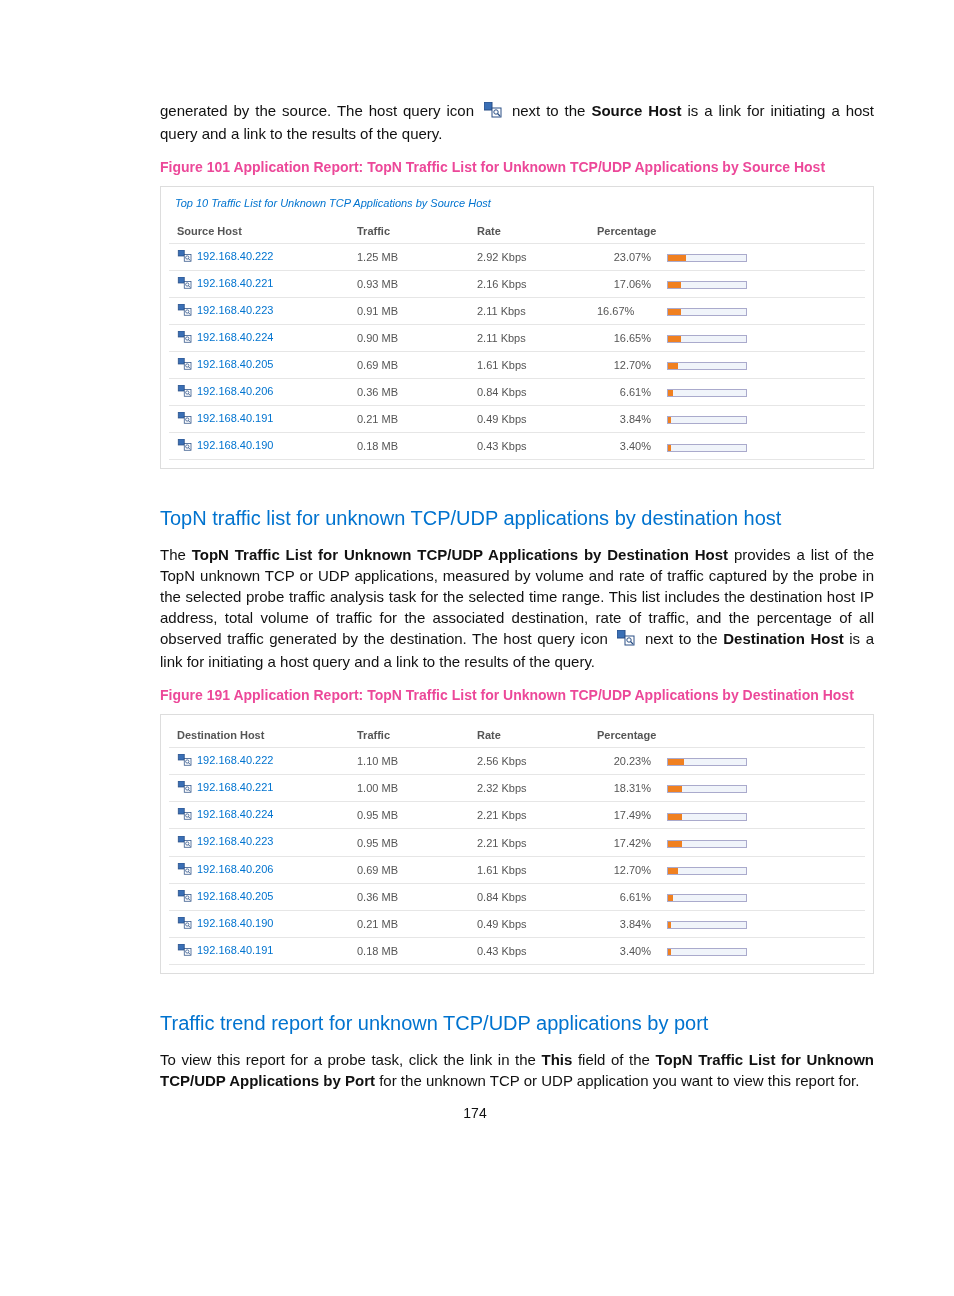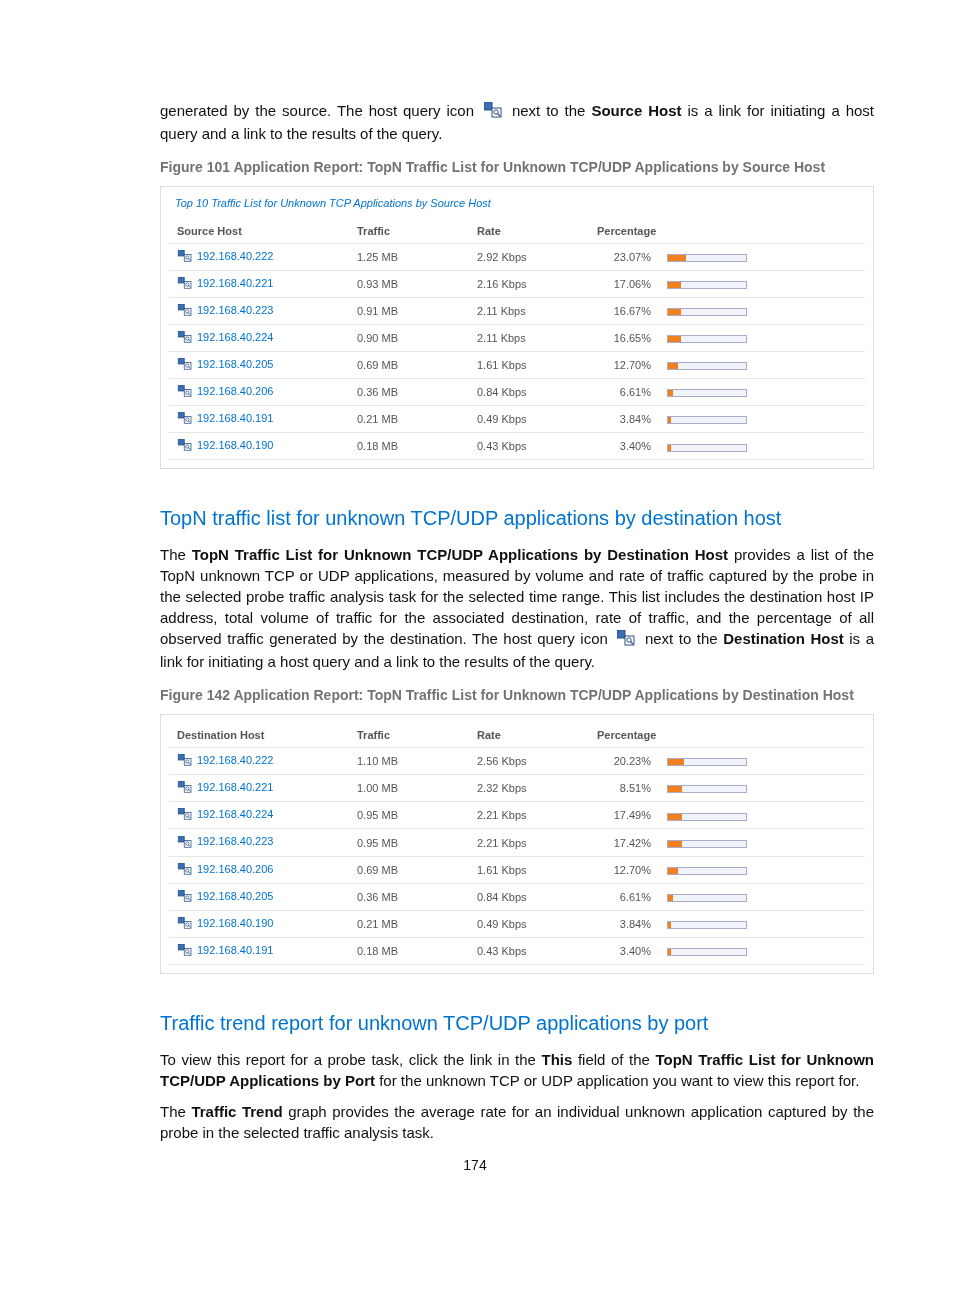--- a/index.html
+++ b/index.html
@@ -16,21 +16,21 @@
     margin: 0 auto;
     position: relative;
   }
   p { margin: 0 0 10px 0; line-height: 1.4; text-align: justify; }
   .intro-icon {
     display: inline-block;
     vertical-align: middle;
     margin: 0 4px;
   }
   .figure-caption {
-    color: #737373;
+    color: #ec4899;
     font-weight: bold;
     font-size: 14px;
     margin: 14px 0 10px 0;
     line-height: 1.3;
   }
   .section-heading {
     color: #0073cf;
     font-size: 20px;
     font-weight: normal;
     margin: 38px 0 14px 0;
@@ -158,21 +158,21 @@
           </tr>
           <tr>
             <td class="col-host"><span class="host-icon"><svg class="icon-hq" width="16" height="12" viewBox="0 0 18 16">
                   <rect x="0" y="0" width="8" height="8" fill="#3a6fb5" stroke="#2a4f85"></rect>
                   <rect x="8" y="6" width="9" height="9" fill="#fff" stroke="#2a4f85"></rect>
                   <circle cx="12" cy="10" r="2.2" fill="none" stroke="#2a4f85" stroke-width="1"></circle>
                   <line x1="13.5" y1="11.5" x2="16" y2="14" stroke="#2a4f85" stroke-width="1.2"></line>
                 </svg></span><span class="host-link">192.168.40.223</span></td>
             <td class="col-traffic">0.91 MB</td>
             <td class="col-rate">2.11 Kbps</td>
-            <td class="col-pct-num" style="text-align: right;">16.67%</td>
+            <td class="col-pct-num" style="">16.67%</td>
             <td class="col-pct-bar"><span class="bar-track"><span class="bar-fill" style="width: 16.67%;"></span></span></td>
           </tr>
           <tr>
             <td class="col-host"><span class="host-icon"><svg class="icon-hq" width="16" height="12" viewBox="0 0 18 16">
                   <rect x="0" y="0" width="8" height="8" fill="#3a6fb5" stroke="#2a4f85"></rect>
                   <rect x="8" y="6" width="9" height="9" fill="#fff" stroke="#2a4f85"></rect>
                   <circle cx="12" cy="10" r="2.2" fill="none" stroke="#2a4f85" stroke-width="1"></circle>
                   <line x1="13.5" y1="11.5" x2="16" y2="14" stroke="#2a4f85" stroke-width="1.2"></line>
                 </svg></span><span class="host-link">192.168.40.224</span></td>
             <td class="col-traffic">0.90 MB</td>
@@ -240,21 +240,21 @@
       <svg class="icon-hq" width="18" height="16" viewBox="0 0 18 16">
         <rect x="0" y="0" width="8" height="8" fill="#3a6fb5" stroke="#2a4f85"></rect>
         <rect x="8" y="6" width="9" height="9" fill="#fff" stroke="#2a4f85"></rect>
         <circle cx="12" cy="10" r="2.2" fill="none" stroke="#2a4f85" stroke-width="1"></circle>
         <line x1="13.5" y1="11.5" x2="16" y2="14" stroke="#2a4f85" stroke-width="1.2"></line>
       </svg>
     </span>
     <span> next to the </span><b>Destination Host</b><span> is a link for initiating a host query and a link to the results of the query.</span>
   </p>
 
-  <div class="figure-caption">Figure 142 Application Report: TopN Traffic List for Unknown TCP/UDP Applications by Destination Host</div>
+  <div class="figure-caption">Figure 191 Application Report: TopN Traffic List for Unknown TCP/UDP Applications by Destination Host</div>
 
   <div class="panel">
     <table class="data">
       <thead>
         <tr>
           <th class="col-host">Destination Host</th>
           <th class="col-traffic">Traffic</th>
           <th class="col-rate">Rate</th>
           <th class="col-pct-num" colspan="2" style="text-align:left;">Percentage</th>
         </tr>
@@ -274,21 +274,21 @@
           </tr>
           <tr>
             <td class="col-host"><span class="host-icon"><svg class="icon-hq" width="16" height="12" viewBox="0 0 18 16">
                   <rect x="0" y="0" width="8" height="8" fill="#3a6fb5" stroke="#2a4f85"></rect>
                   <rect x="8" y="6" width="9" height="9" fill="#fff" stroke="#2a4f85"></rect>
                   <circle cx="12" cy="10" r="2.2" fill="none" stroke="#2a4f85" stroke-width="1"></circle>
                   <line x1="13.5" y1="11.5" x2="16" y2="14" stroke="#2a4f85" stroke-width="1.2"></line>
                 </svg></span><span class="host-link">192.168.40.221</span></td>
             <td class="col-traffic">1.00 MB</td>
             <td class="col-rate">2.32 Kbps</td>
-            <td class="col-pct-num" style="text-align: right;">8.51%</td>
+            <td class="col-pct-num" style="text-align: right;">18.31%</td>
             <td class="col-pct-bar"><span class="bar-track"><span class="bar-fill" style="width: 18.31%;"></span></span></td>
           </tr>
           <tr>
             <td class="col-host"><span class="host-icon"><svg class="icon-hq" width="16" height="12" viewBox="0 0 18 16">
                   <rect x="0" y="0" width="8" height="8" fill="#3a6fb5" stroke="#2a4f85"></rect>
                   <rect x="8" y="6" width="9" height="9" fill="#fff" stroke="#2a4f85"></rect>
                   <circle cx="12" cy="10" r="2.2" fill="none" stroke="#2a4f85" stroke-width="1"></circle>
                   <line x1="13.5" y1="11.5" x2="16" y2="14" stroke="#2a4f85" stroke-width="1.2"></line>
                 </svg></span><span class="host-link">192.168.40.224</span></td>
             <td class="col-traffic">0.95 MB</td>
@@ -359,19 +359,16 @@
         </tbody>
     </table>
   </div>
 
   <h2 class="section-heading">Traffic trend report for unknown TCP/UDP applications by port</h2>
 
   <p>
     <span>To view this report for a probe task, click the link in the </span><b>This</b><span> field of the </span><b>TopN Traffic List for Unknown TCP/UDP Applications by Port</b><span> for the unknown TCP or UDP application you want to view this report for.</span>
   </p>
 
-  <p>
-    <span>The </span><b>Traffic Trend</b><span> graph provides the average rate for an individual unknown application captured by the probe in the selected traffic analysis task.</span>
-  </p>
 
   <div class="page-num">174</div>
 
 </div>
 
 </body></html>

